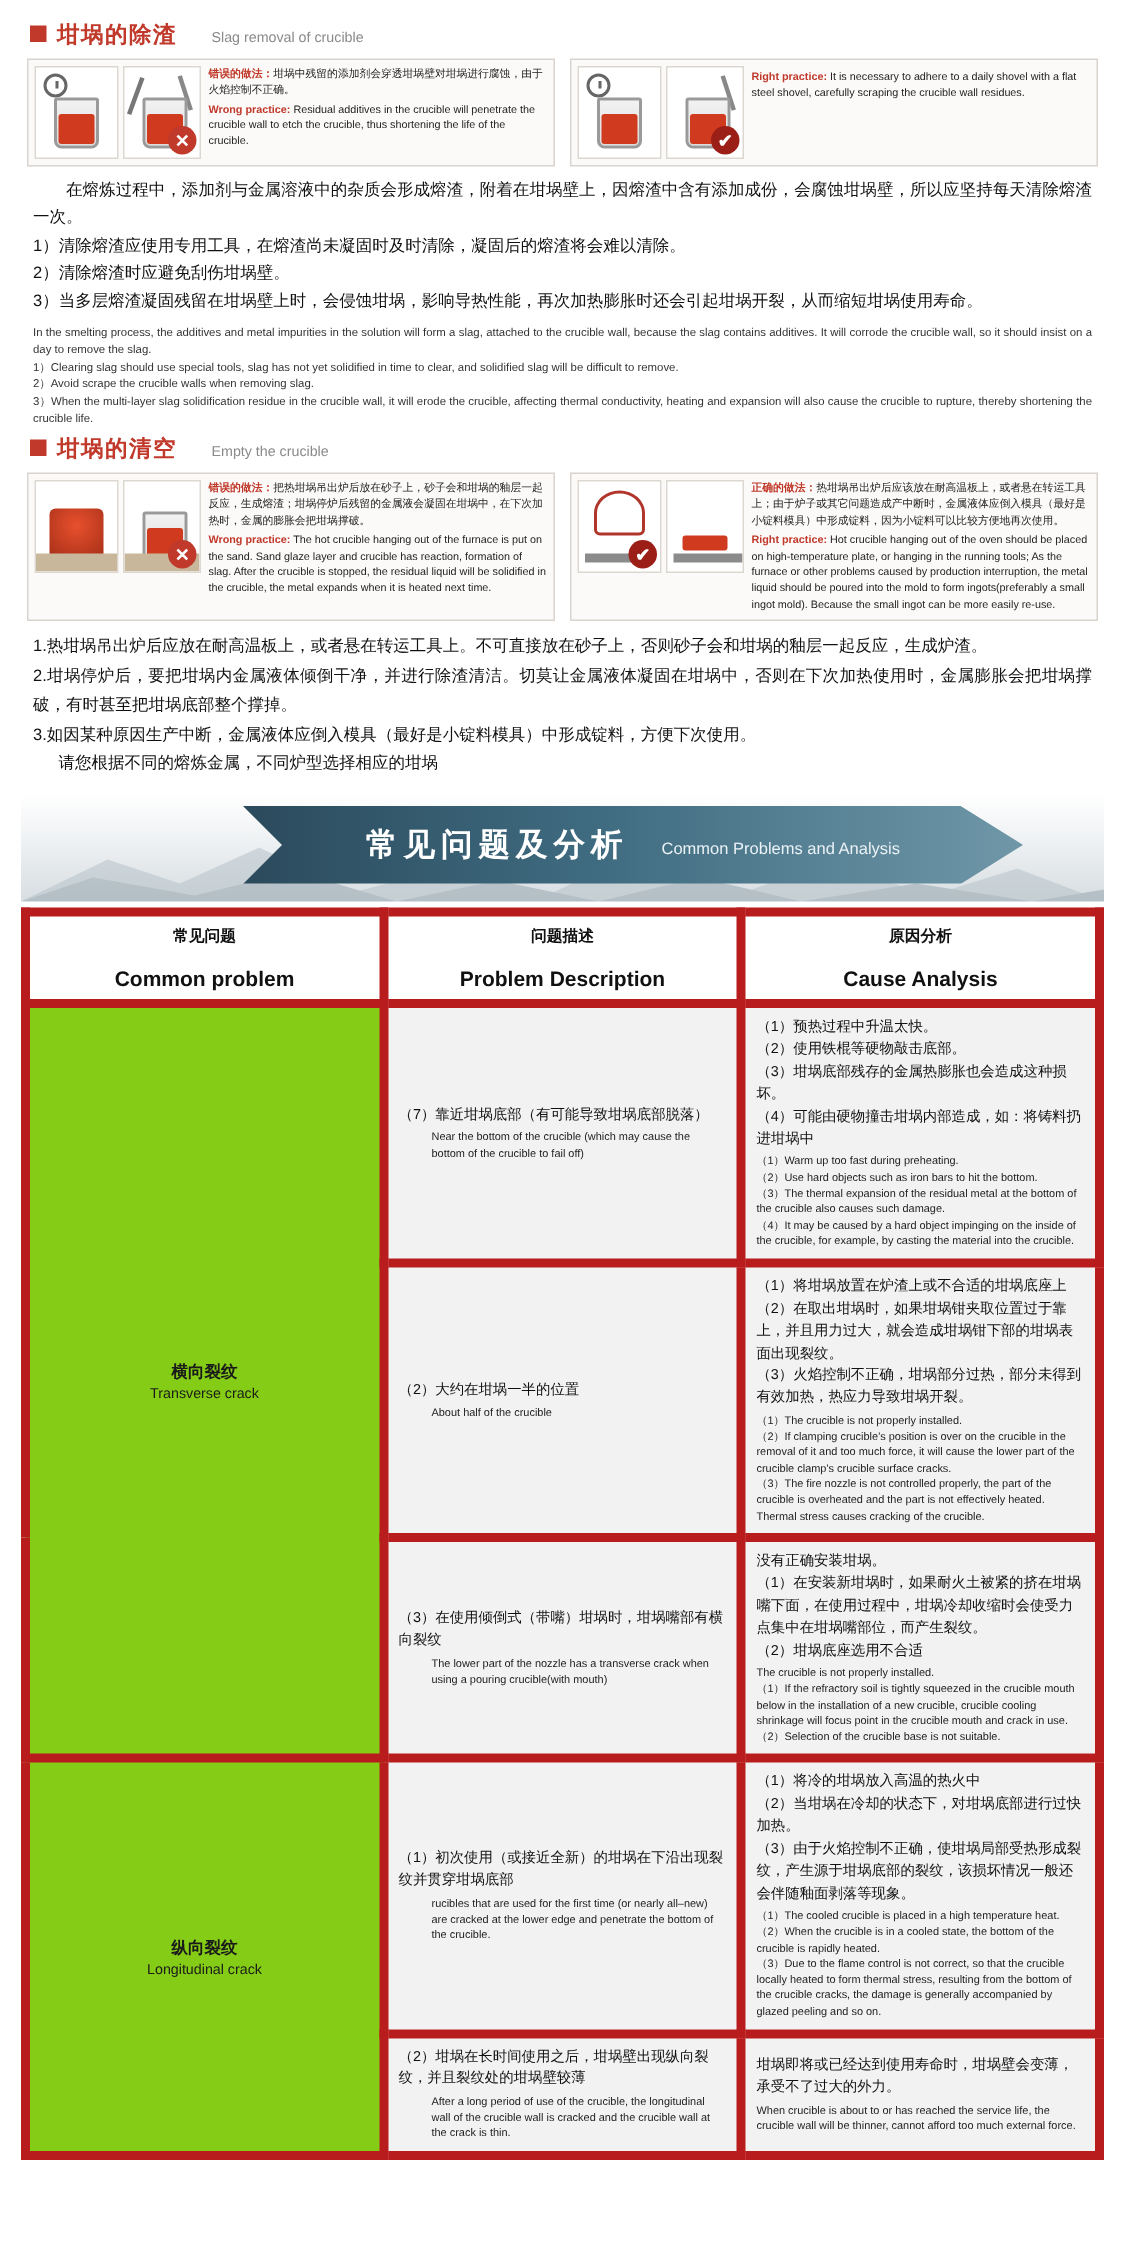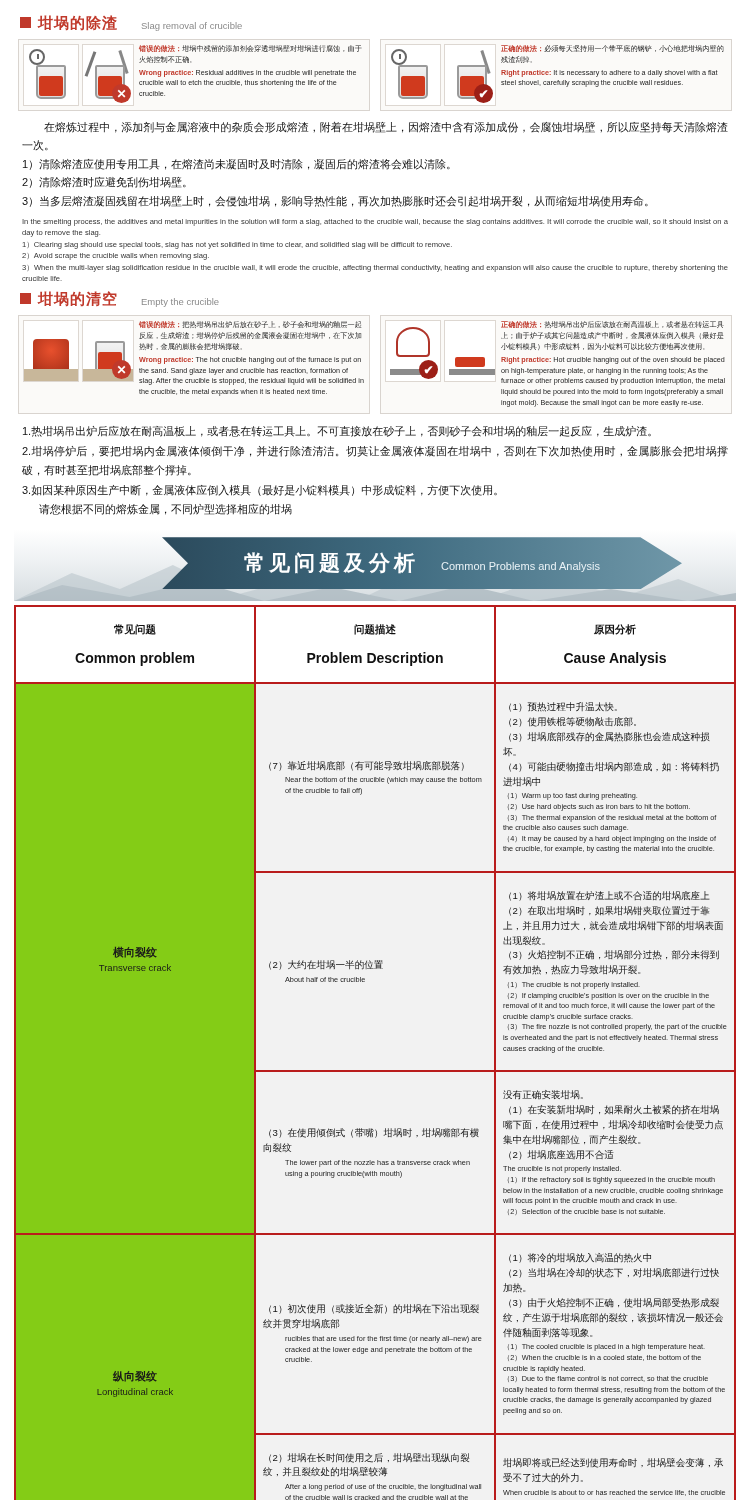--- a/index.html
+++ b/index.html
@@ -74,21 +74,21 @@
     position:absolute; left:148px; top:8px; width:520px; height:52px;
     background:linear-gradient(90deg,#2b4a5c 0%, #3f6b80 45%, #6f97a8 100%);
     clip-path: polygon(0 0, 92% 0, 100% 50%, 92% 100%, 0 100%, 5% 50%);
     display:flex; align-items:center; justify-content:center; gap:22px;
   }
   .banner-cn { color:#fff; font-size:21px; font-weight:bold; letter-spacing:4px; }
   .banner-en { color:#eaf2f6; font-size:11px; padding-top:6px; }
 
   
   table.problems { width:722px; margin:4px auto 0 auto; border-collapse:collapse; table-layout:fixed; }
-  table.problems th, table.problems td { border:2px solid #b91c1c; vertical-align:middle; padding:16px 7px; }
+  table.problems th, table.problems td { border:6px solid #b91c1c; vertical-align:middle; padding:6px 7px; }
   table.problems th { background:#fff; text-align:center; }
   .th-cn { font-size:10.5px; font-weight:bold; color:#111; display:block; }
   .th-en { font-size:14px; color:#111; display:block; margin-top:13px; }
   td.col-prob { width:110px; text-align:center; background:#84cc16; }
   td.col-desc { width:230px; background:#f2f2f2; }
   td.col-cause { background:#f2f2f2; }
   .cell-cn { font-size:9.6px; line-height:1.55; color:#111; margin:0; }
   .cell-en { font-size:7.3px; line-height:1.45; color:#222; margin:2px 0 0 0; }
   .cat-cn { font-size:11px; font-weight:bold; display:block; }
   .cat-en { font-size:9.5px; display:block; margin-top:2px; }
@@ -136,21 +136,20 @@
             <div class="molten"></div>
         </div>
         <div class="fig sm">
           <div class="tool2"></div>
             <div class="crucible"></div>
             <div class="molten"></div>
           <span class="badge v">✔</span>
         </div>
       </div>
       <div class="panel-text">
-        <span class="t-cn"><span class="lbl-right">正确的做法：</span><span>必须每天坚持用一个带平底的钢铲，小心地把坩埚内壁的残渣刮掉。</span></span>
         <span class="t-en"><span class="lbl-right">Right practice:</span> <span>It is necessary to adhere to a daily shovel with a flat steel shovel, carefully scraping the crucible wall residues.</span></span>
       </div>
     </div>
   </div>
 
   <div class="body-block">
     <p class="p-cn indent">在熔炼过程中，添加剂与金属溶液中的杂质会形成熔渣，附着在坩埚壁上，因熔渣中含有添加成份，会腐蚀坩埚壁，所以应坚持每天清除熔渣一次。</p>
     <p class="p-cn">1）清除熔渣应使用专用工具，在熔渣尚未凝固时及时清除，凝固后的熔渣将会难以清除。</p>
     <p class="p-cn">2）清除熔渣时应避免刮伤坩埚壁。</p>
     <p class="p-cn">3）当多层熔渣凝固残留在坩埚壁上时，会侵蚀坩埚，影响导热性能，再次加热膨胀时还会引起坩埚开裂，从而缩短坩埚使用寿命。</p>

